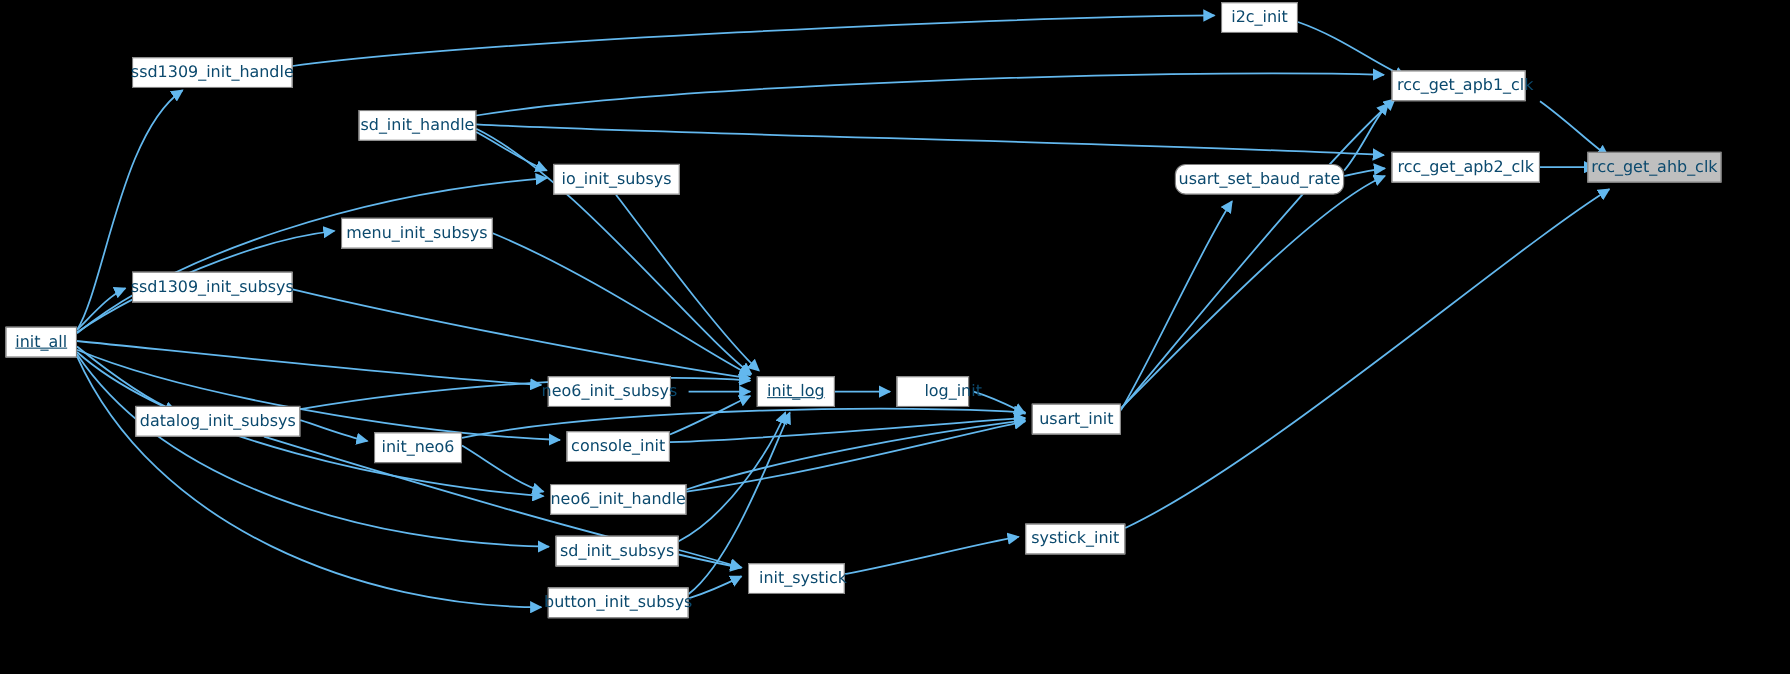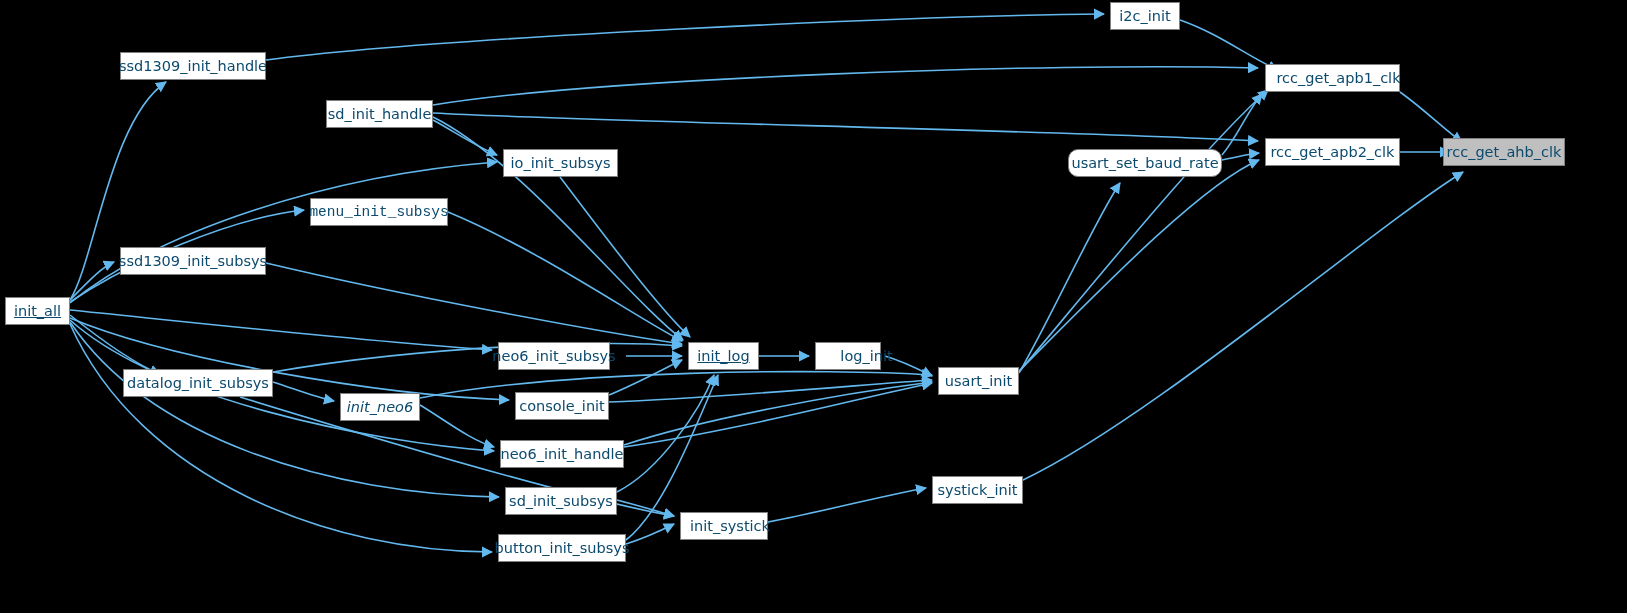--- a/index.html
+++ b/index.html
@@ -102,39 +102,39 @@
         <path d="M 1400,152 C 1418,152 1435,152 1450,152" fill="none" stroke="#63b8ee" stroke-width="1.6" marker-end="url(#arrow)"></path>
       </g>
   </svg>
   <div id="node-layer">
       <div class="node" style="left: 120px; top: 52px; width: 146px;">
         <span class="node-label">ssd1309_init_handle</span>
       </div>
       <div class="node" style="left: 1110px; top: 2px; width: 70px;">
         <span class="node-label">i2c_init</span>
       </div>
-      <div class="node" style="left: 1265px; top: 64px; width: 135px; padding-left: 12px;">
+      <div class="node" style="left: 1265px; top: 64px; width: 122px; padding-left: 12px;">
         <span class="node-label">rcc_get_apb1_clk</span>
       </div>
       <div class="node" style="left: 326px; top: 100px; width: 107px;">
         <span class="node-label">sd_init_handle</span>
       </div>
       <div class="node" style="left: 1265px; top: 138px; width: 135px;">
         <span class="node-label">rcc_get_apb2_clk</span>
       </div>
       <div class="node highlight" style="left: 1443px; top: 138px; width: 122px;">
         <span class="node-label">rcc_get_ahb_clk</span>
       </div>
       <div class="node" style="left: 1068px; top: 149px; width: 154px; border-radius: 10px;">
         <span class="node-label">usart_set_baud_rate</span>
       </div>
       <div class="node" style="left: 503px; top: 149px; width: 115px;">
         <span class="node-label">io_init_subsys</span>
       </div>
-      <div class="node" style="left: 310px; top: 198px; width: 138px; font-family: Liberation Mono, monospace;">
+      <div class="node" style="left: 310px; top: 198px; width: 138px;">
         <span class="node-label">menu_init_subsys</span>
       </div>
       <div class="node" style="left: 120px; top: 247px; width: 146px;">
         <span class="node-label">ssd1309_init_subsys</span>
       </div>
       <div class="node" style="left: 5px; top: 297px; width: 65px; text-decoration: underline;">
         <span class="node-label">init_all</span>
       </div>
       <div class="node" style="left: 498px; top: 342px; width: 112px;">
         <span class="node-label">neo6_init_subsys</span>
@@ -144,21 +144,21 @@
       </div>
       <div class="node" style="left: 815px; top: 342px; width: 66px; padding-left: 37px;">
         <span class="node-label">log_init</span>
       </div>
       <div class="node" style="left: 123px; top: 369px; width: 150px;">
         <span class="node-label">datalog_init_subsys</span>
       </div>
       <div class="node" style="left: 938px; top: 367px; width: 81px;">
         <span class="node-label">usart_init</span>
       </div>
-      <div class="node" style="left: 340px; top: 393px; width: 80px; font-style: italic;">
+      <div class="node" style="left: 340px; top: 393px; width: 80px;">
         <span class="node-label">init_neo6</span>
       </div>
       <div class="node" style="left: 515px; top: 392px; width: 94px;">
         <span class="node-label">console_init</span>
       </div>
       <div class="node" style="left: 500px; top: 440px; width: 124px;">
         <span class="node-label">neo6_init_handle</span>
       </div>
       <div class="node" style="left: 932px; top: 476px; width: 91px;">
         <span class="node-label">systick_init</span>

